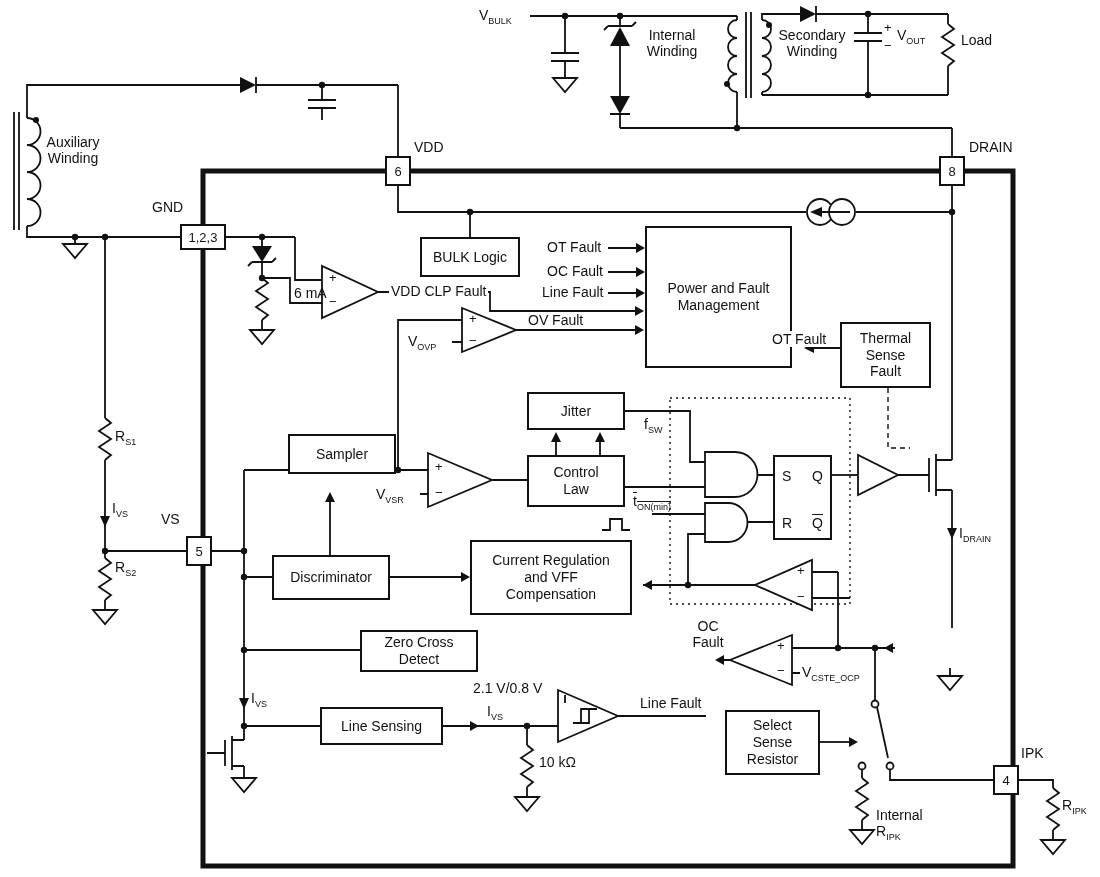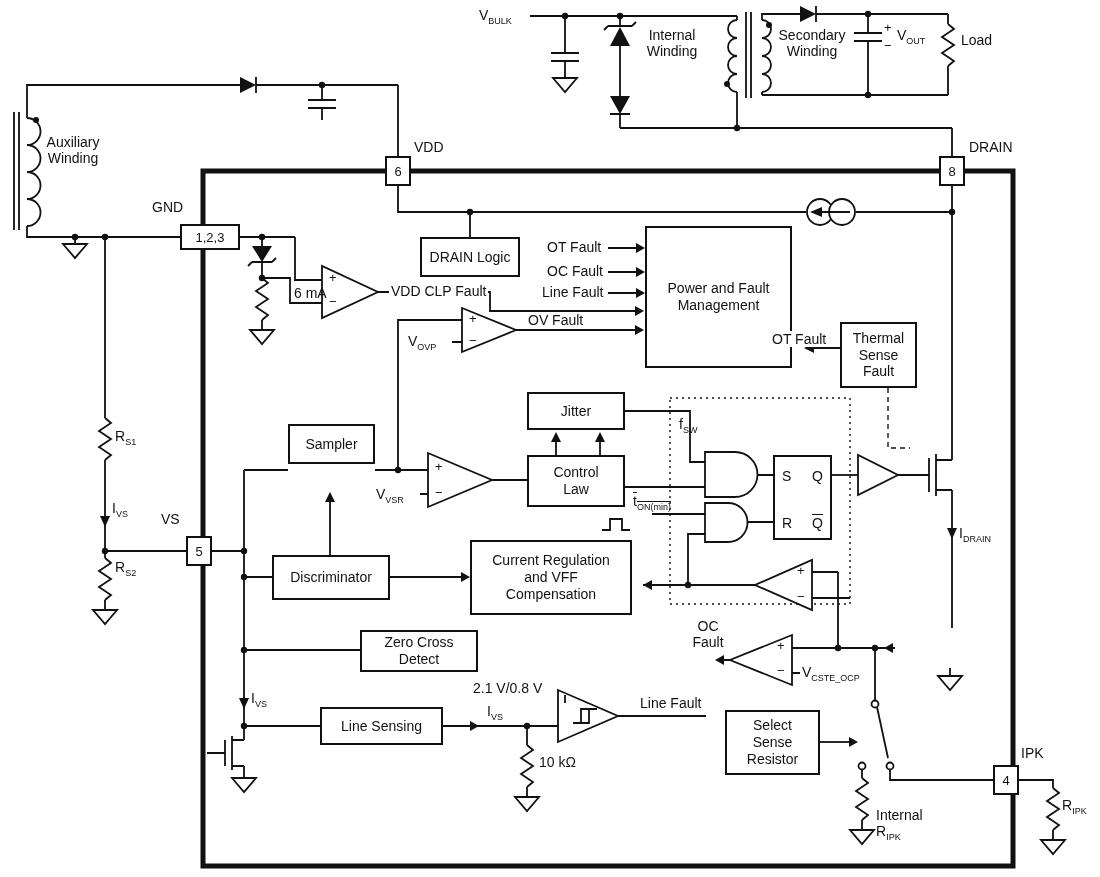--- a/index.html
+++ b/index.html
@@ -157,39 +157,39 @@
     <polygon points="893,643 893,653 884,648"></polygon>
         <polygon points="849,737 849,747 858,742"></polygon>
     <polygon points="947,528 957,528 952,539"></polygon>
     <polygon points="239,698 249,698 244,709"></polygon>
     <polygon points="470,721 470,731 479,726"></polygon>
     <polygon points="822,207 822,217 810,212"></polygon>
   </g>
 </svg>
 
 <div class="blk" style="left:420px;top:237px;width:100px;height:40px">
-      <span>DRAIN Logic</span>
+      <span>BULK Logic</span>
     </div>
 <div class="blk" style="left:645px;top:226px;width:147px;height:142px">
       <span>Power and Fault</span>
       <span>Management</span>
     </div>
-<div class="blk" style="left:840px;top:322px;width:77px;height:66px">
+<div class="blk" style="left:840px;top:322px;width:91px;height:66px">
       <span>Thermal</span>
       <span>Sense</span>
       <span>Fault</span>
     </div>
 <div class="blk" style="left:527px;top:392px;width:98px;height:38px">
       <span>Jitter</span>
     </div>
 <div class="blk" style="left:527px;top:455px;width:98px;height:52px">
       <span>Control</span>
       <span>Law</span>
     </div>
-<div class="blk" style="left:288px;top:424px;width:87px;height:40px">
+<div class="blk" style="left:288px;top:434px;width:108px;height:40px">
       <span>Sampler</span>
     </div>
 <div class="blk" style="left:272px;top:555px;width:118px;height:45px">
       <span>Discriminator</span>
     </div>
 <div class="blk" style="left:470px;top:540px;width:162px;height:75px">
       <span>Current Regulation</span>
       <span>and VFF</span>
       <span>Compensation</span>
     </div>
@@ -211,21 +211,21 @@
   <span style="left:7px;top:59px">R</span>
   <span class="ovl" style="right:7px;top:59px">Q</span>
 </div>
 
 <div class="pin" style="left:385px;top:156px;width:26px;height:30px">
       <span>6</span>
     </div>
 <div class="pin" style="left:939px;top:156px;width:26px;height:30px">
       <span>8</span>
     </div>
-<div class="pin" style="left:180px;top:224px;width:60px;height:26px">
+<div class="pin" style="left:180px;top:224px;width:46px;height:26px">
       <span>1,2,3</span>
     </div>
 <div class="pin" style="left:186px;top:536px;width:26px;height:30px">
       <span>5</span>
     </div>
 <div class="pin" style="left:993px;top:765px;width:26px;height:30px">
       <span>4</span>
     </div>
 
 <div class="lbl" style="left:414px;top:139px">VDD</div>
@@ -262,21 +262,21 @@
 <div class="lbl bg" style="left:389px;top:283px">VDD CLP Fault</div>
 <div class="lbl" style="left:547px;top:239px">OT Fault</div>
 <div class="lbl" style="left:547px;top:263px">OC Fault</div>
 <div class="lbl" style="left:542px;top:284px">Line Fault</div>
 <div class="lbl" style="left:528px;top:312px">OV Fault</div>
 <div class="lbl" style="left:408px;top:333px"><span>V</span><sub>OVP</sub></div>
 <div class="mark" style="left:469px;top:312px">+</div>
 <div class="mark" style="left:469px;top:334px">−</div>
 <div class="lbl bg" style="left:770px;top:331px">OT Fault</div>
 
-<div class="lbl" style="left:679px;top:416px"><span>f</span><sub>SW</sub></div>
+<div class="lbl" style="left:644px;top:416px"><span>f</span><sub>SW</sub></div>
 <div class="lbl" style="left:376px;top:486px"><span>V</span><sub>VSR</sub></div>
 <div class="mark" style="left:435px;top:460px">+</div>
 <div class="mark" style="left:435px;top:486px">−</div>
 <div class="lbl" style="left:633px;top:493px"><span class="ovl"><span>t</span><sub>ON(min)</sub></span></div>
 <div class="lbl" style="left:959px;top:525px"><span>I</span><sub>DRAIN</sub></div>
 
 <div class="mark" style="left:797px;top:564px">+</div>
 <div class="mark" style="left:797px;top:590px">−</div>
 <div class="lbl ctr" style="left:684px;top:618px;width:48px">
       <div>OC</div>

